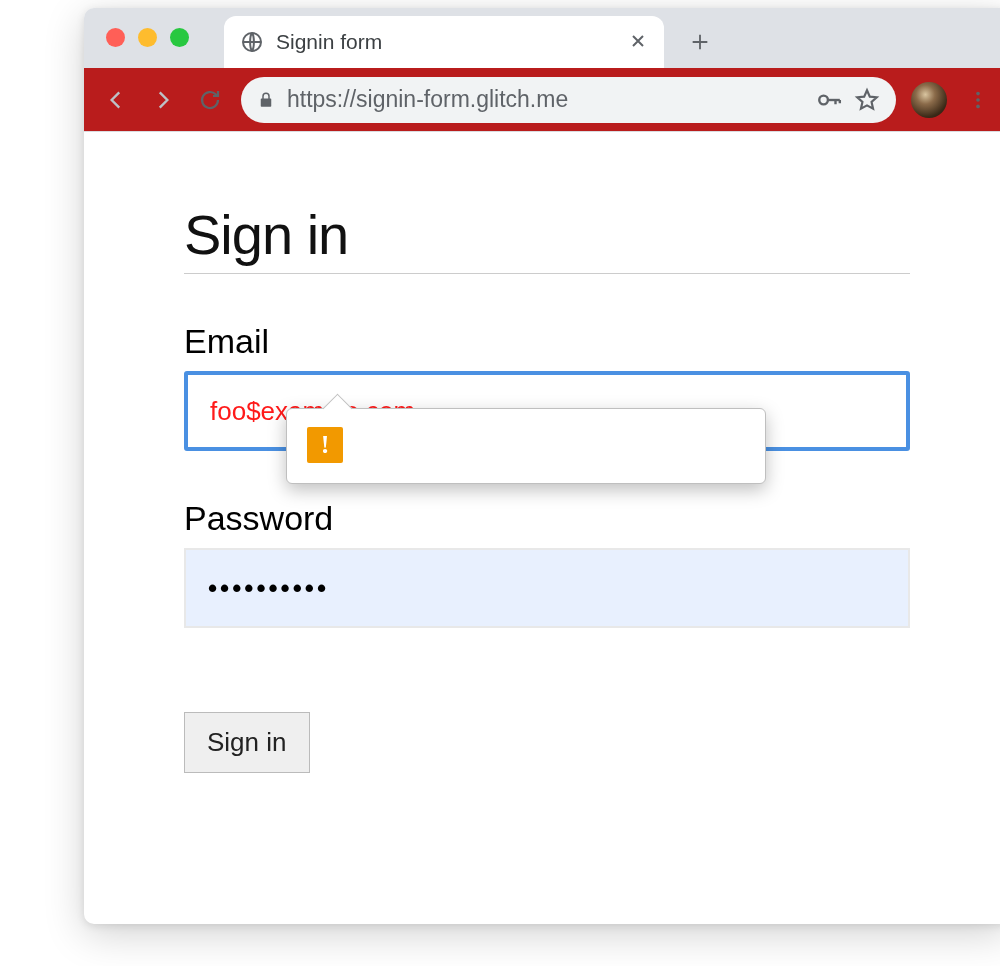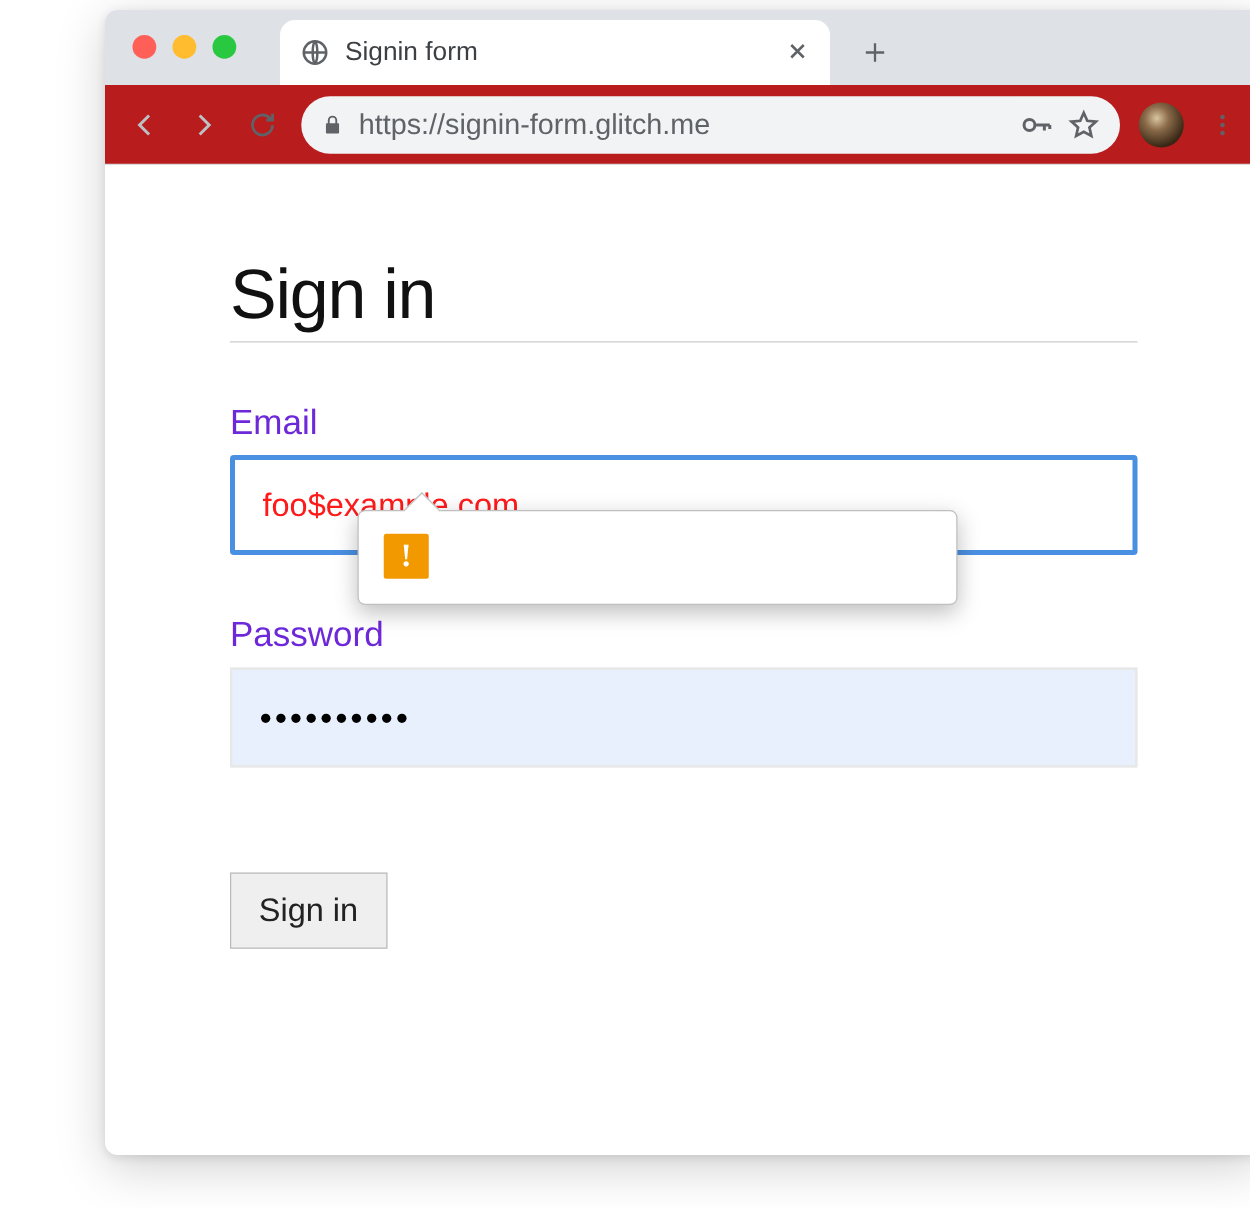--- a/index.html
+++ b/index.html
@@ -129,22 +129,22 @@
     .page-title {
       font-size: 56px;
       font-weight: 400;
       color: #111;
       letter-spacing: -1px;
       padding-bottom: 6px;
       border-bottom: 1px solid #ccc;
       margin-bottom: 48px;
     }
     .field-label {
-      font-size: 28px;
-      color: #6d28d9;
+      font-size: 34px;
+      color: #000000;
       margin-bottom: 10px;
       display: block;
     }
     .field-wrap { position: relative; margin-bottom: 48px; }
     .text-input {
       width: 100%;
       height: 80px;
       font-size: 26px;
       padding: 0 22px;
       border: 3px solid #e0e0e0;

